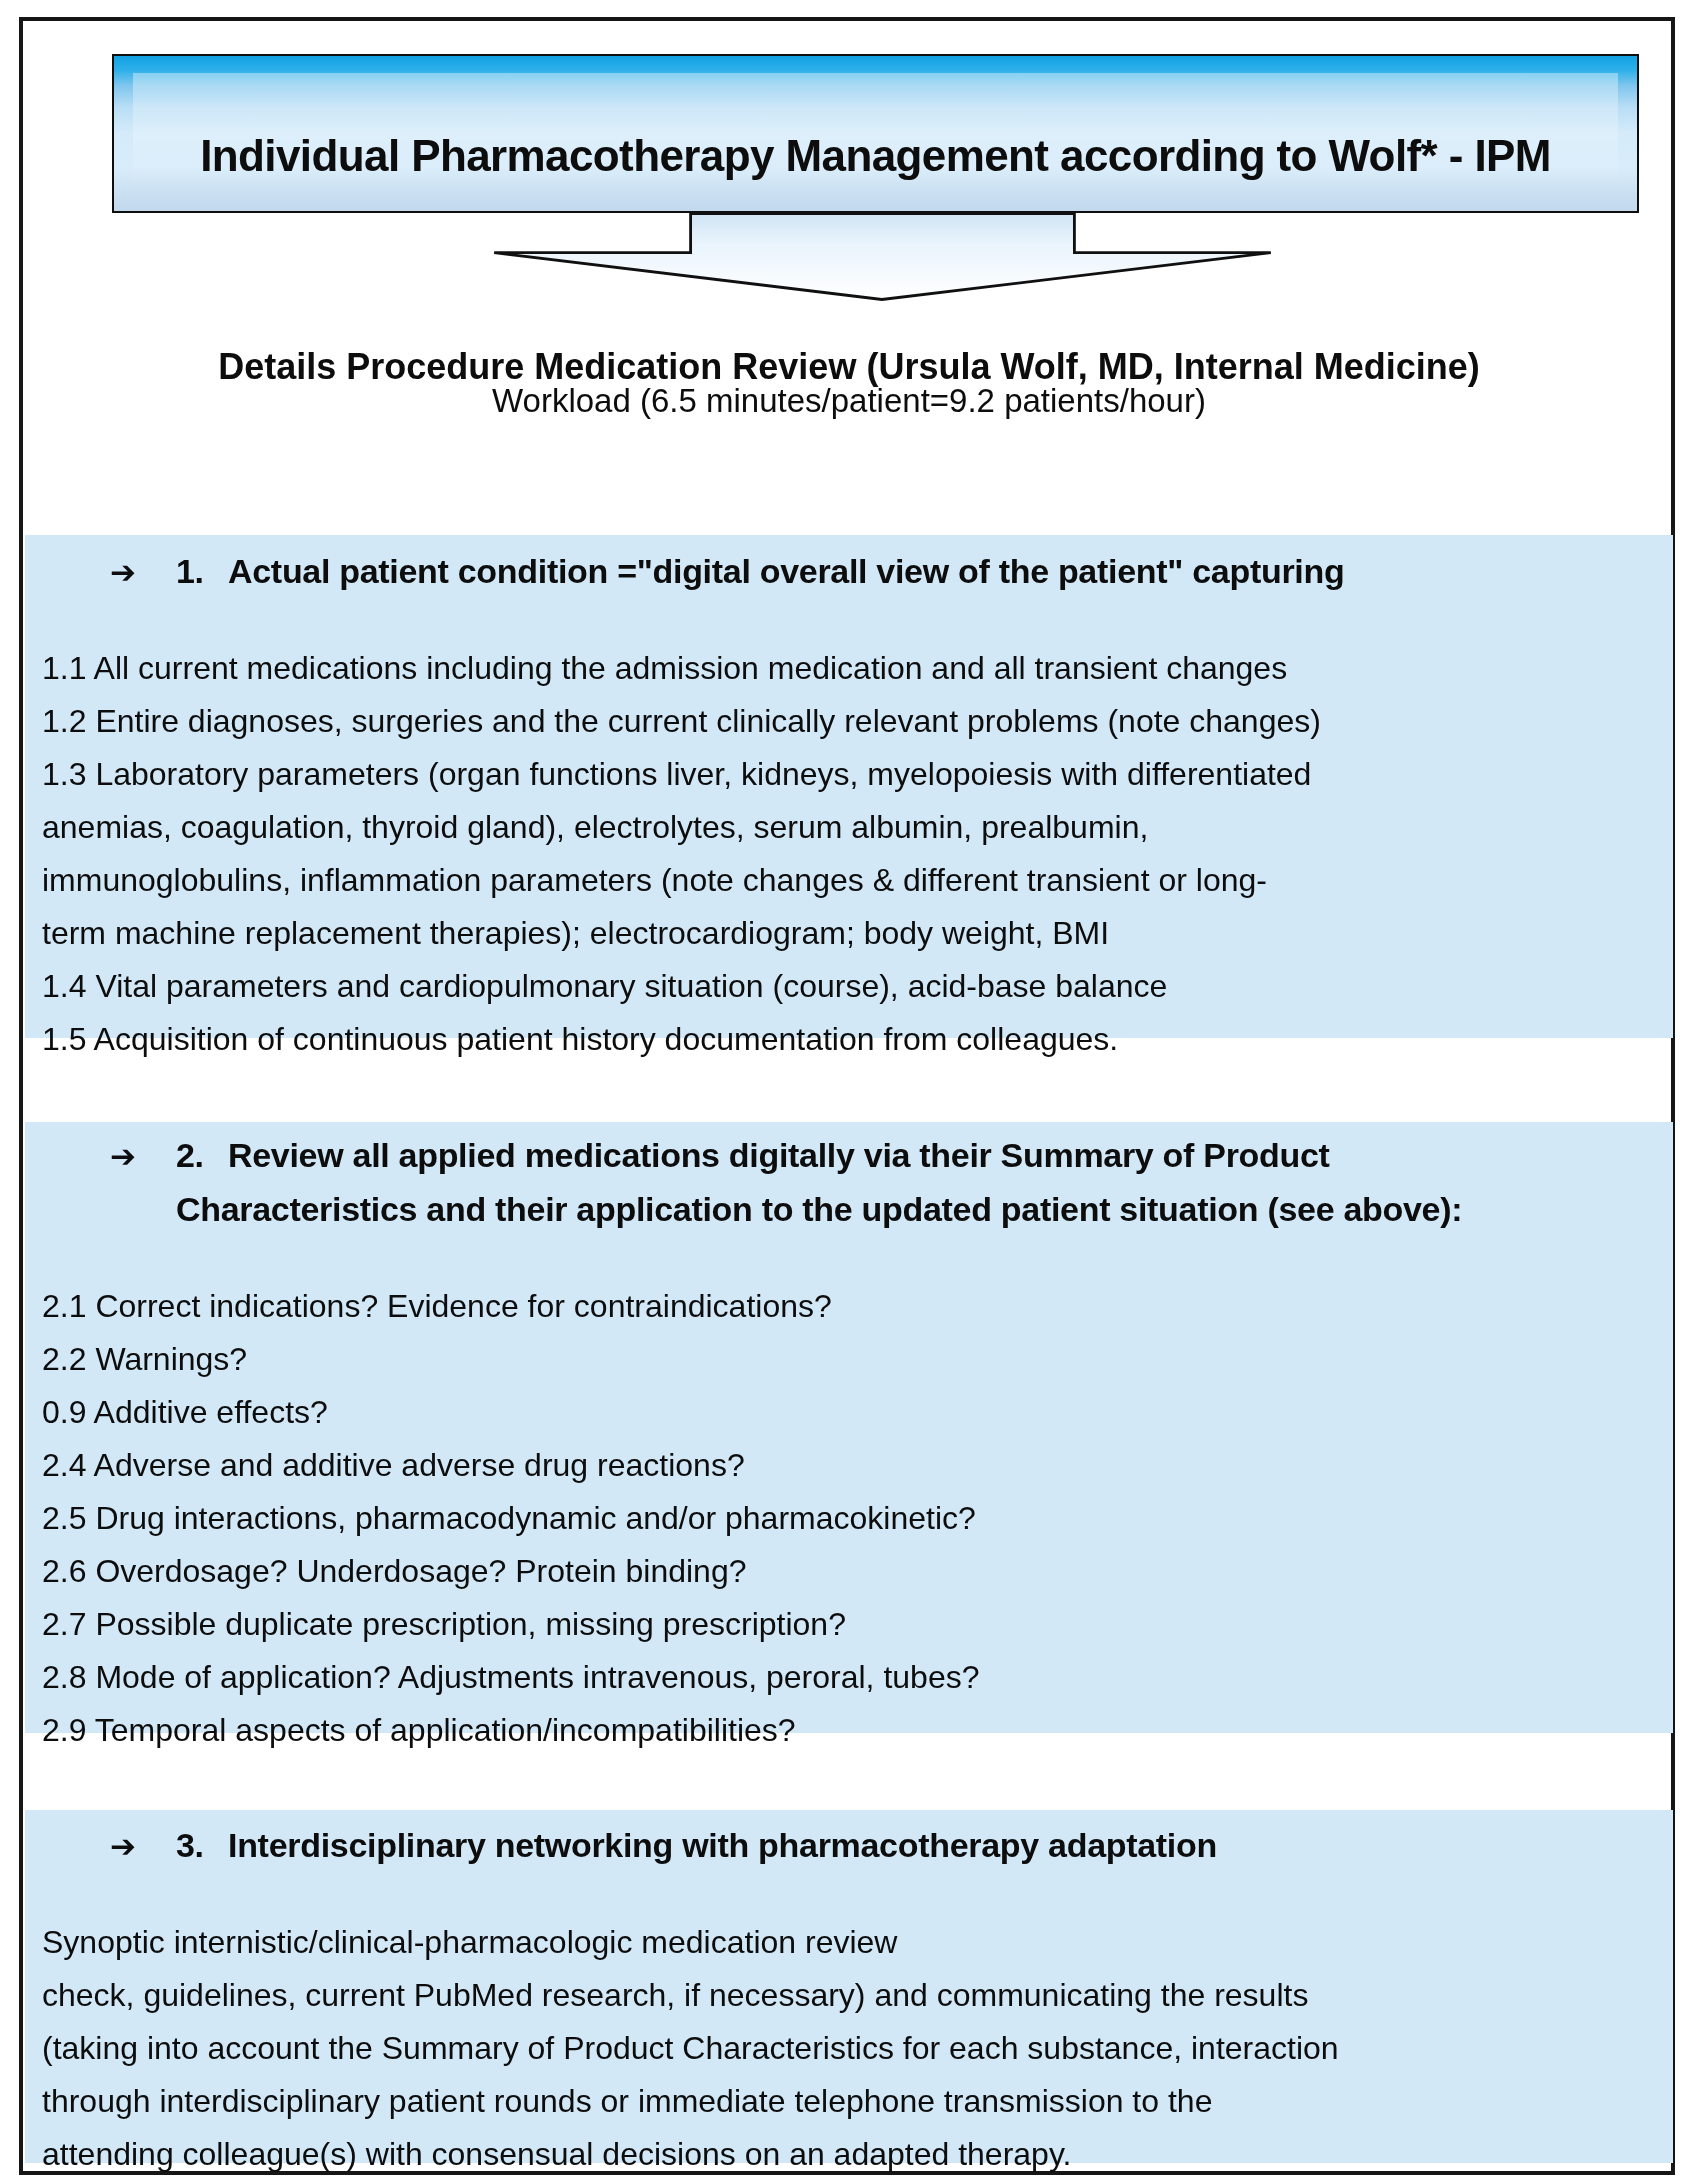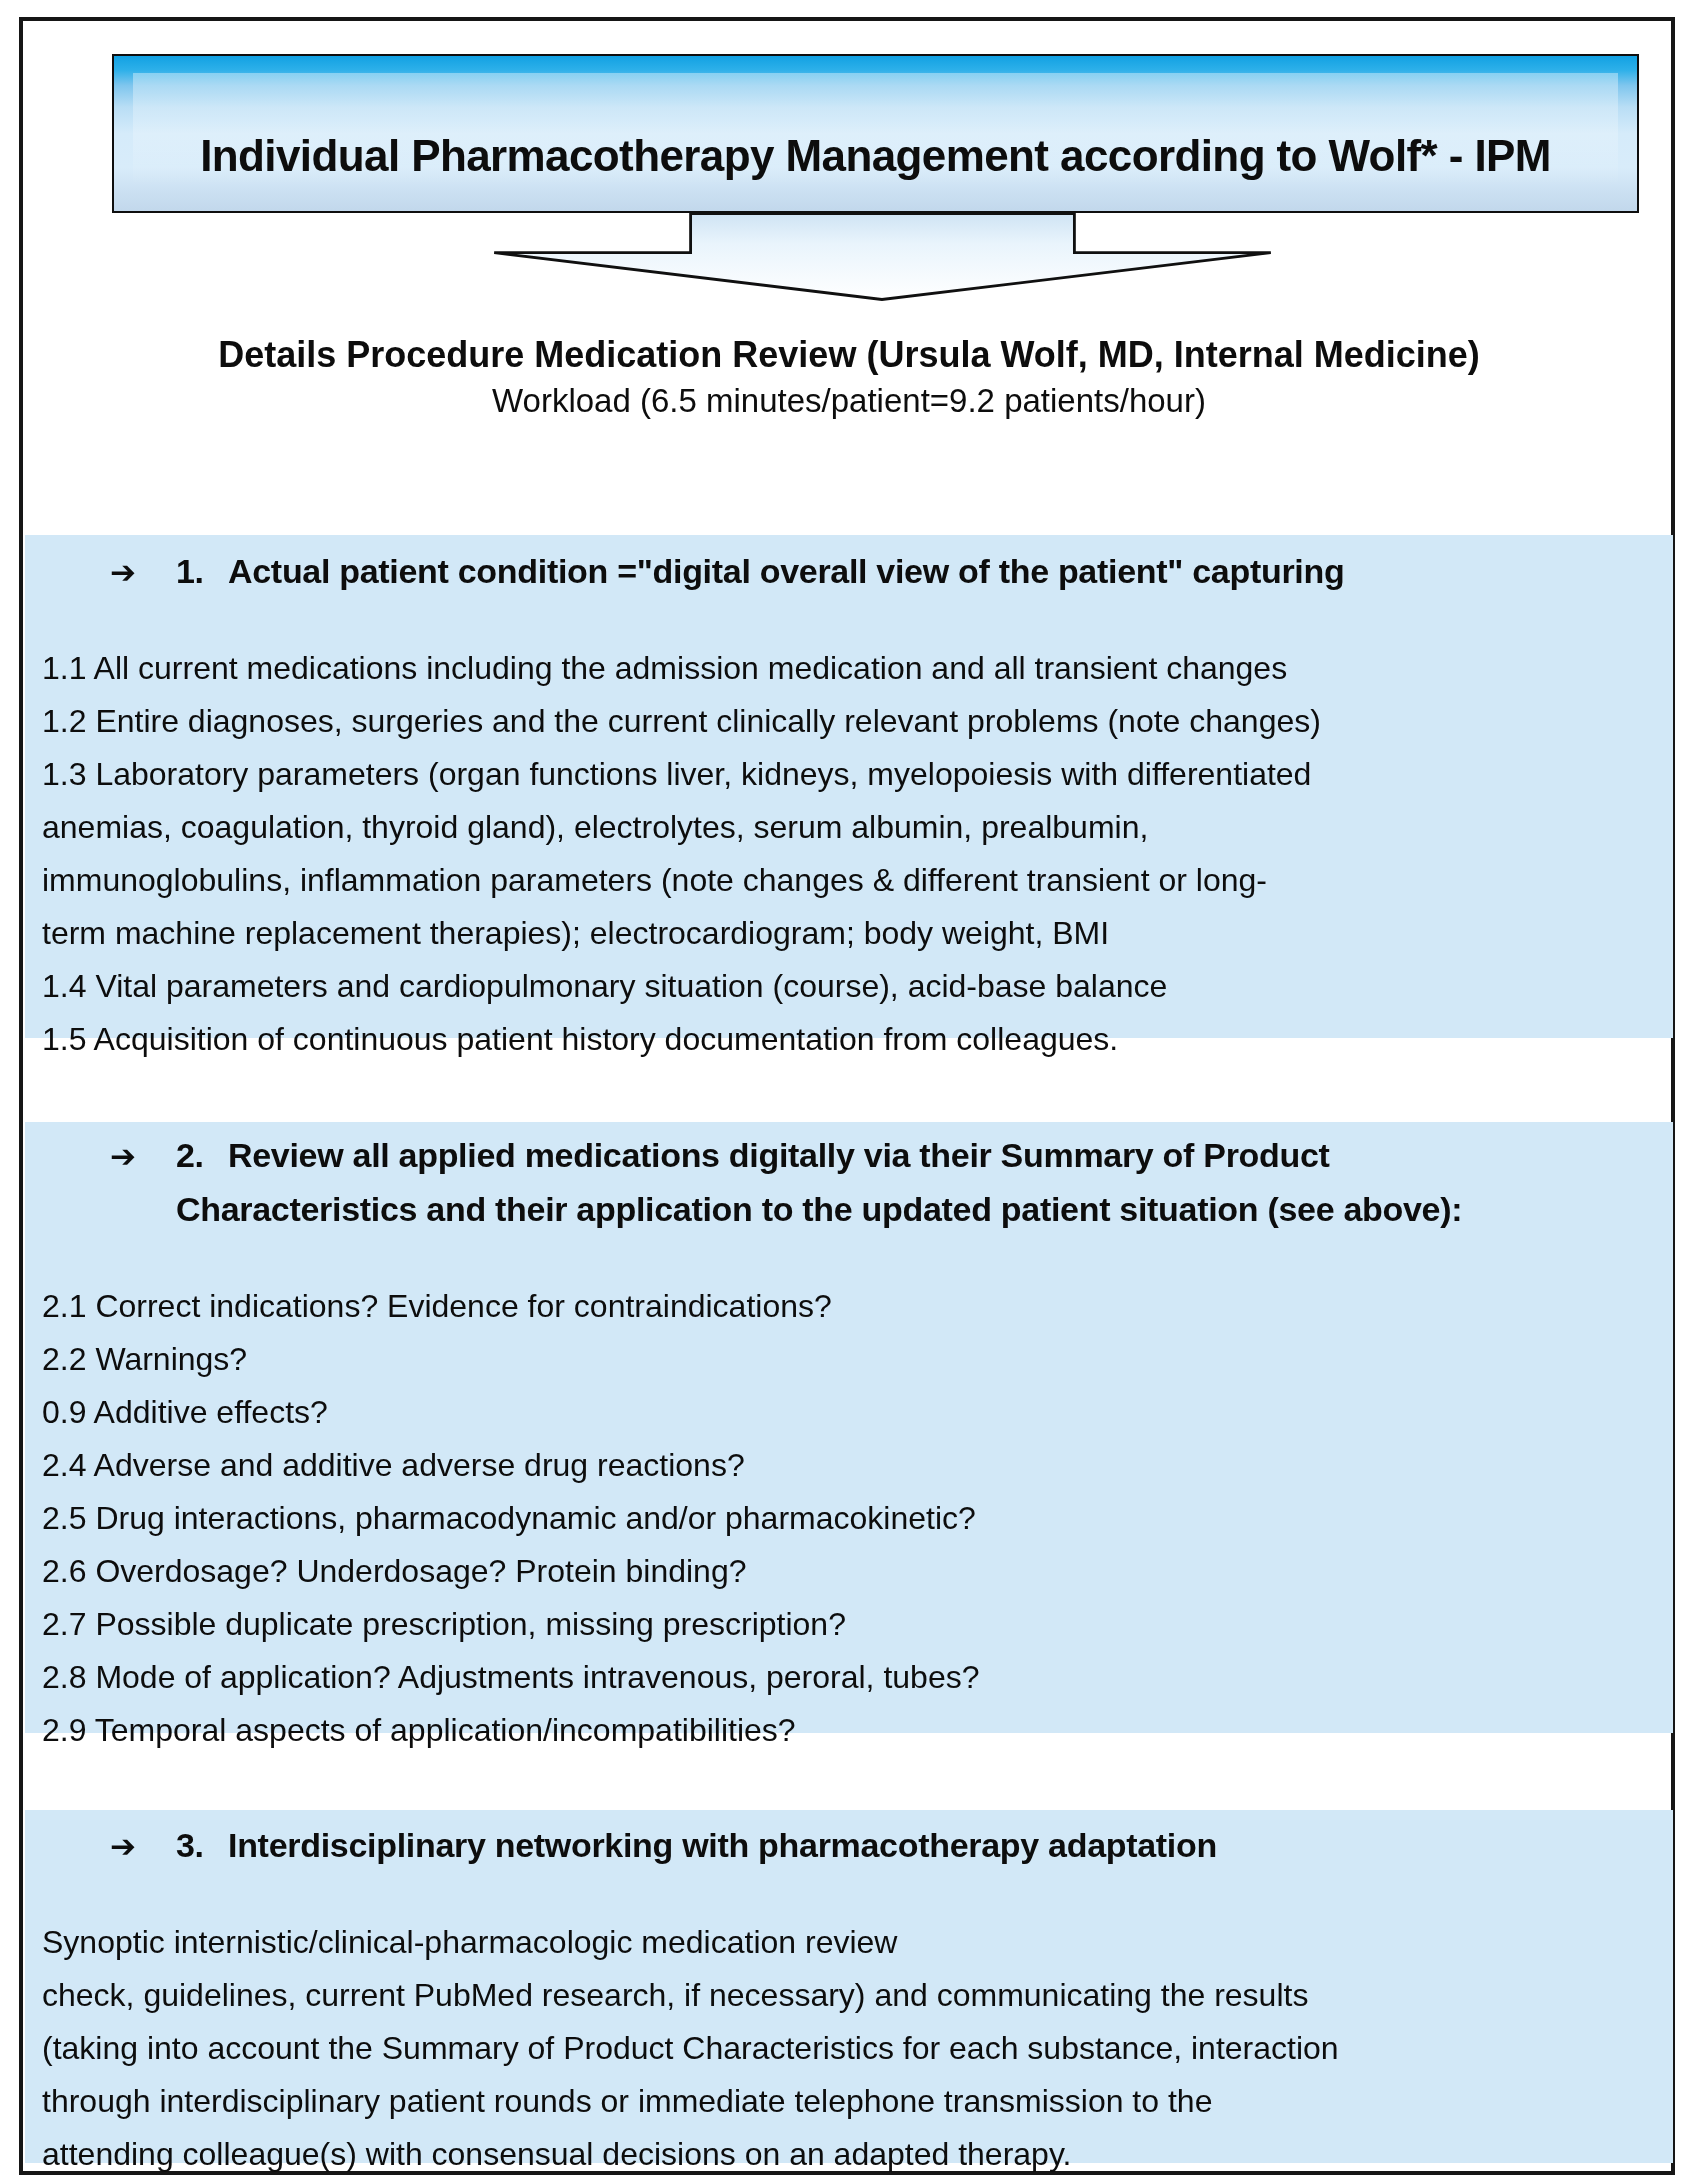--- a/index.html
+++ b/index.html
@@ -29,21 +29,21 @@
     pointer-events:none;
   }
   .title-text {
     position:relative; font-size:44px; font-weight:bold; letter-spacing:-0.6px;
     white-space:nowrap;
   }
   
   .down-arrow { position:absolute; left:488px; top:212px; }
   
   .subtitle-bold {
-    position:absolute; left:25px; top:335px; width:1648px; text-align:center;
+    position:absolute; left:25px; top:347px; width:1648px; text-align:center;
     font-size:36px; font-weight:bold; line-height:40px; white-space:nowrap;
   }
   .subtitle-reg {
     position:absolute; left:25px; top:383px; width:1648px; text-align:center;
     font-size:33px; line-height:36px; white-space:nowrap;
   }
   
   .sec {
     position:absolute; left:25px; width:1648px; background:#d2e8f7;
     box-sizing:border-box; padding-left:17px; padding-right:17px;

